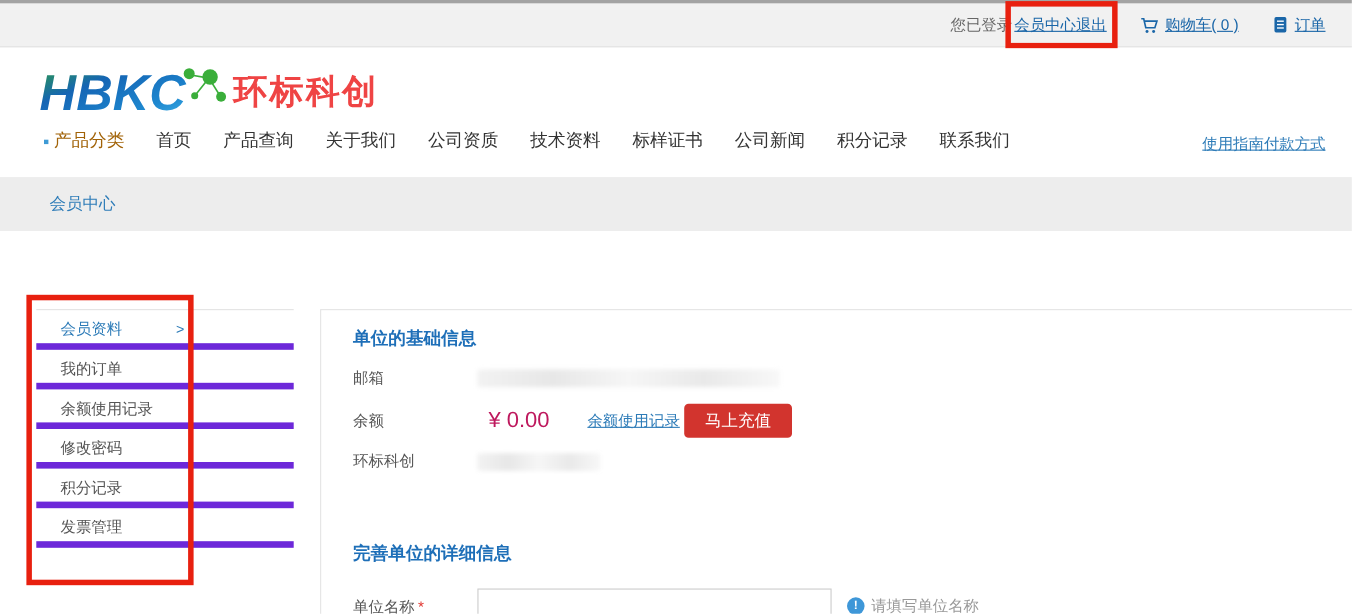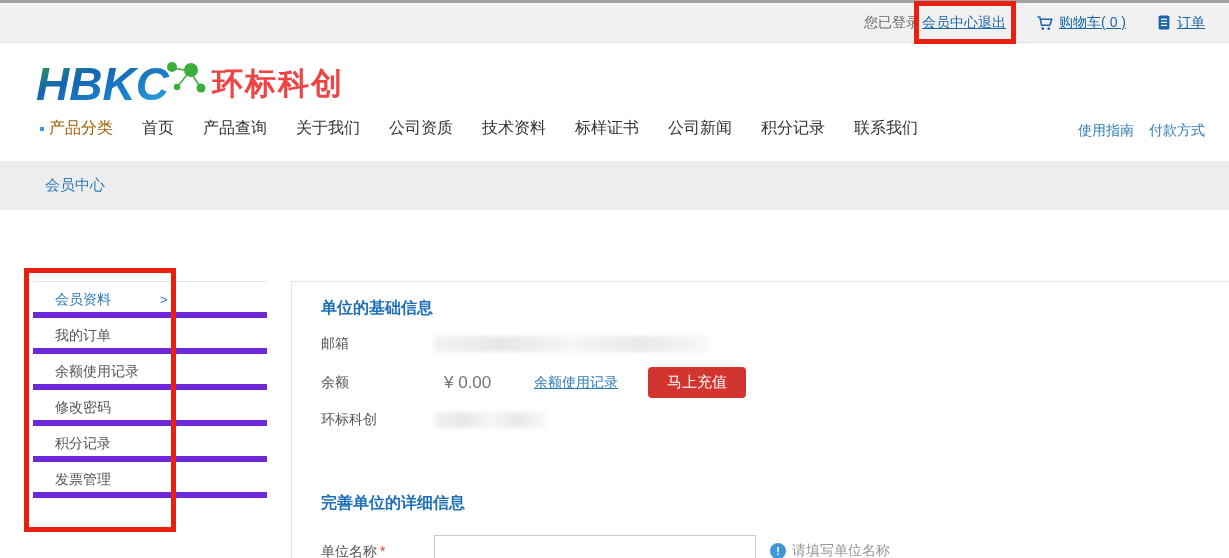--- a/index.html
+++ b/index.html
@@ -24,21 +24,21 @@
   .header { position:absolute; left:0; top:44px; width:1229px; height:90px; background:#fff; }
   .logo { position:absolute; left:36px; top:12px; display:flex; align-items:flex-end; }
   .logo-cn { color:#ef4444; font-size:31px; font-weight:bold; letter-spacing:2px;
     margin-left:-14px; padding-bottom:9px; }
   .nav { position:absolute; left:40px; top:74px; display:flex; align-items:center; gap:29px;
     font-size:16px; color:#333; }
   .nav-item { cursor:pointer; white-space:nowrap; }
   .nav-item.active { color:#a16207; display:inline-flex; align-items:center; }
   .nav-bullet { width:4px; height:4px; background:#3e9ad5; display:inline-block; margin-right:5px; }
   .nav-right { position:absolute; right:24px; top:78px; font-size:14px; color:#2e7cb8;
-    display:flex; gap:15px; }
+    display:flex; gap:0;text-decoration:underline; }
   .nav-right span { cursor:pointer; }
 
   
   .breadcrumb { position:absolute; left:0; top:161px; width:1229px; height:49px;
     background:#ededed; display:flex; align-items:center; }
   .breadcrumb span { margin-left:45px; color:#2e7cb8; font-size:15px; }
 
   
   .sidebar { position:absolute; left:33px; top:281px; width:234px; border-top:1px solid #e3e3e3; }
   .side-item { position:relative; height:36px; line-height:35px; border-bottom:6px solid #6d28d9;
@@ -54,23 +54,23 @@
   .sec-title { color:#1e6fb8; font-size:16px; font-weight:bold; height:20px; }
   .info-row { display:flex; align-items:center; }
   .lbl { width:113px; font-size:14px; color:#555; flex:none; }
   .row-email { margin-top:16px; height:20px; }
   .row-balance { margin-top:13px; height:31px; }
   .row-regtime { margin-top:12px; height:20px; }
   .smudge { height:16px; border-radius:2px; filter:blur(2px);
     background:linear-gradient(90deg,#f2f2f2 0%,#e7e7e7 25%,#f6f6f6 50%,#e9e9e9 75%,#f8f8f8 100%); }
   .smudge.email { width:275px; }
   .smudge.reg { width:112px; }
-  .balance-amt { color:#737373; font-size:17px; width:100px; padding-left:10px; }
+  .balance-amt { color:#be185d; font-size:20px; width:100px; padding-left:10px; }
   .balance-link { color:#2e7cb8; font-size:14px; text-decoration:underline; cursor:pointer; }
-  .recharge-btn { margin-left:30px; width:98px; height:31px; background:#d2342e; border:none;
+  .recharge-btn { margin-left:4px; width:98px; height:31px; background:#d2342e; border:none;
     border-radius:4px; color:#fff; font-size:15px; cursor:pointer;
     font-family:"Liberation Sans","DejaVu Sans",sans-serif; }
   .sec2-title { margin-top:63px; }
   .row-company { margin-top:22px; align-items:flex-start; }
   .row-company .lbl { padding-top:8px; }
   .req { color:#e0342e; margin-left:3px; }
   .txt-input { width:322px; height:34px; border:1px solid #ccc; background:#fff; outline:none;
     font-size:14px; padding:0 8px; }
   .hint { display:flex; align-items:center; margin-left:14px; padding-top:7px; }
   .info-icon { width:16px; height:16px; border-radius:50%; background:#3e97d8; color:#fff;

